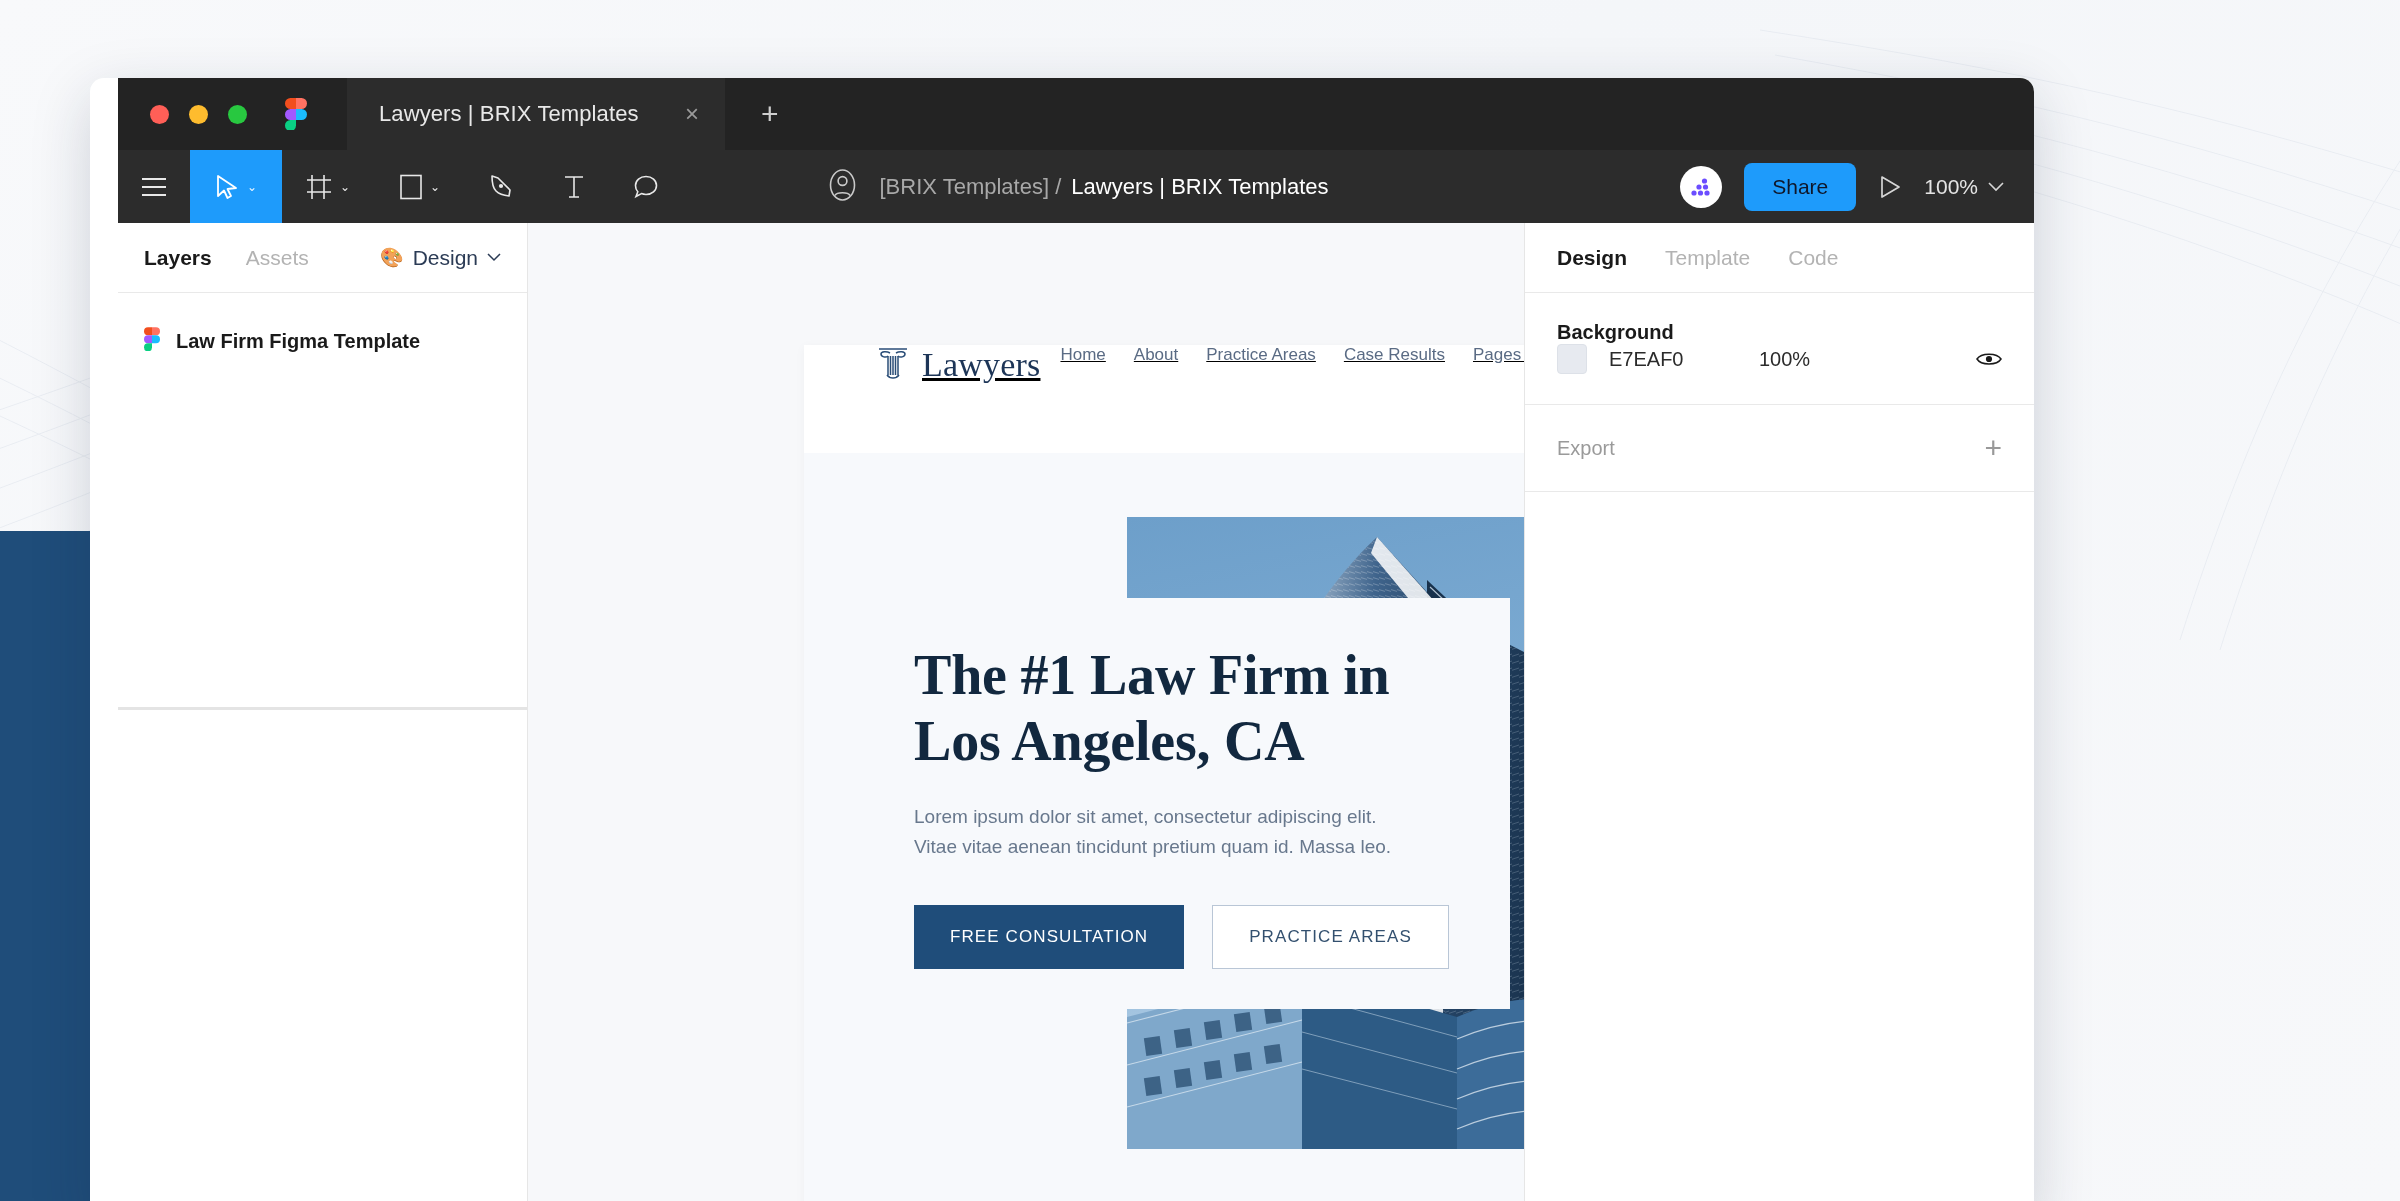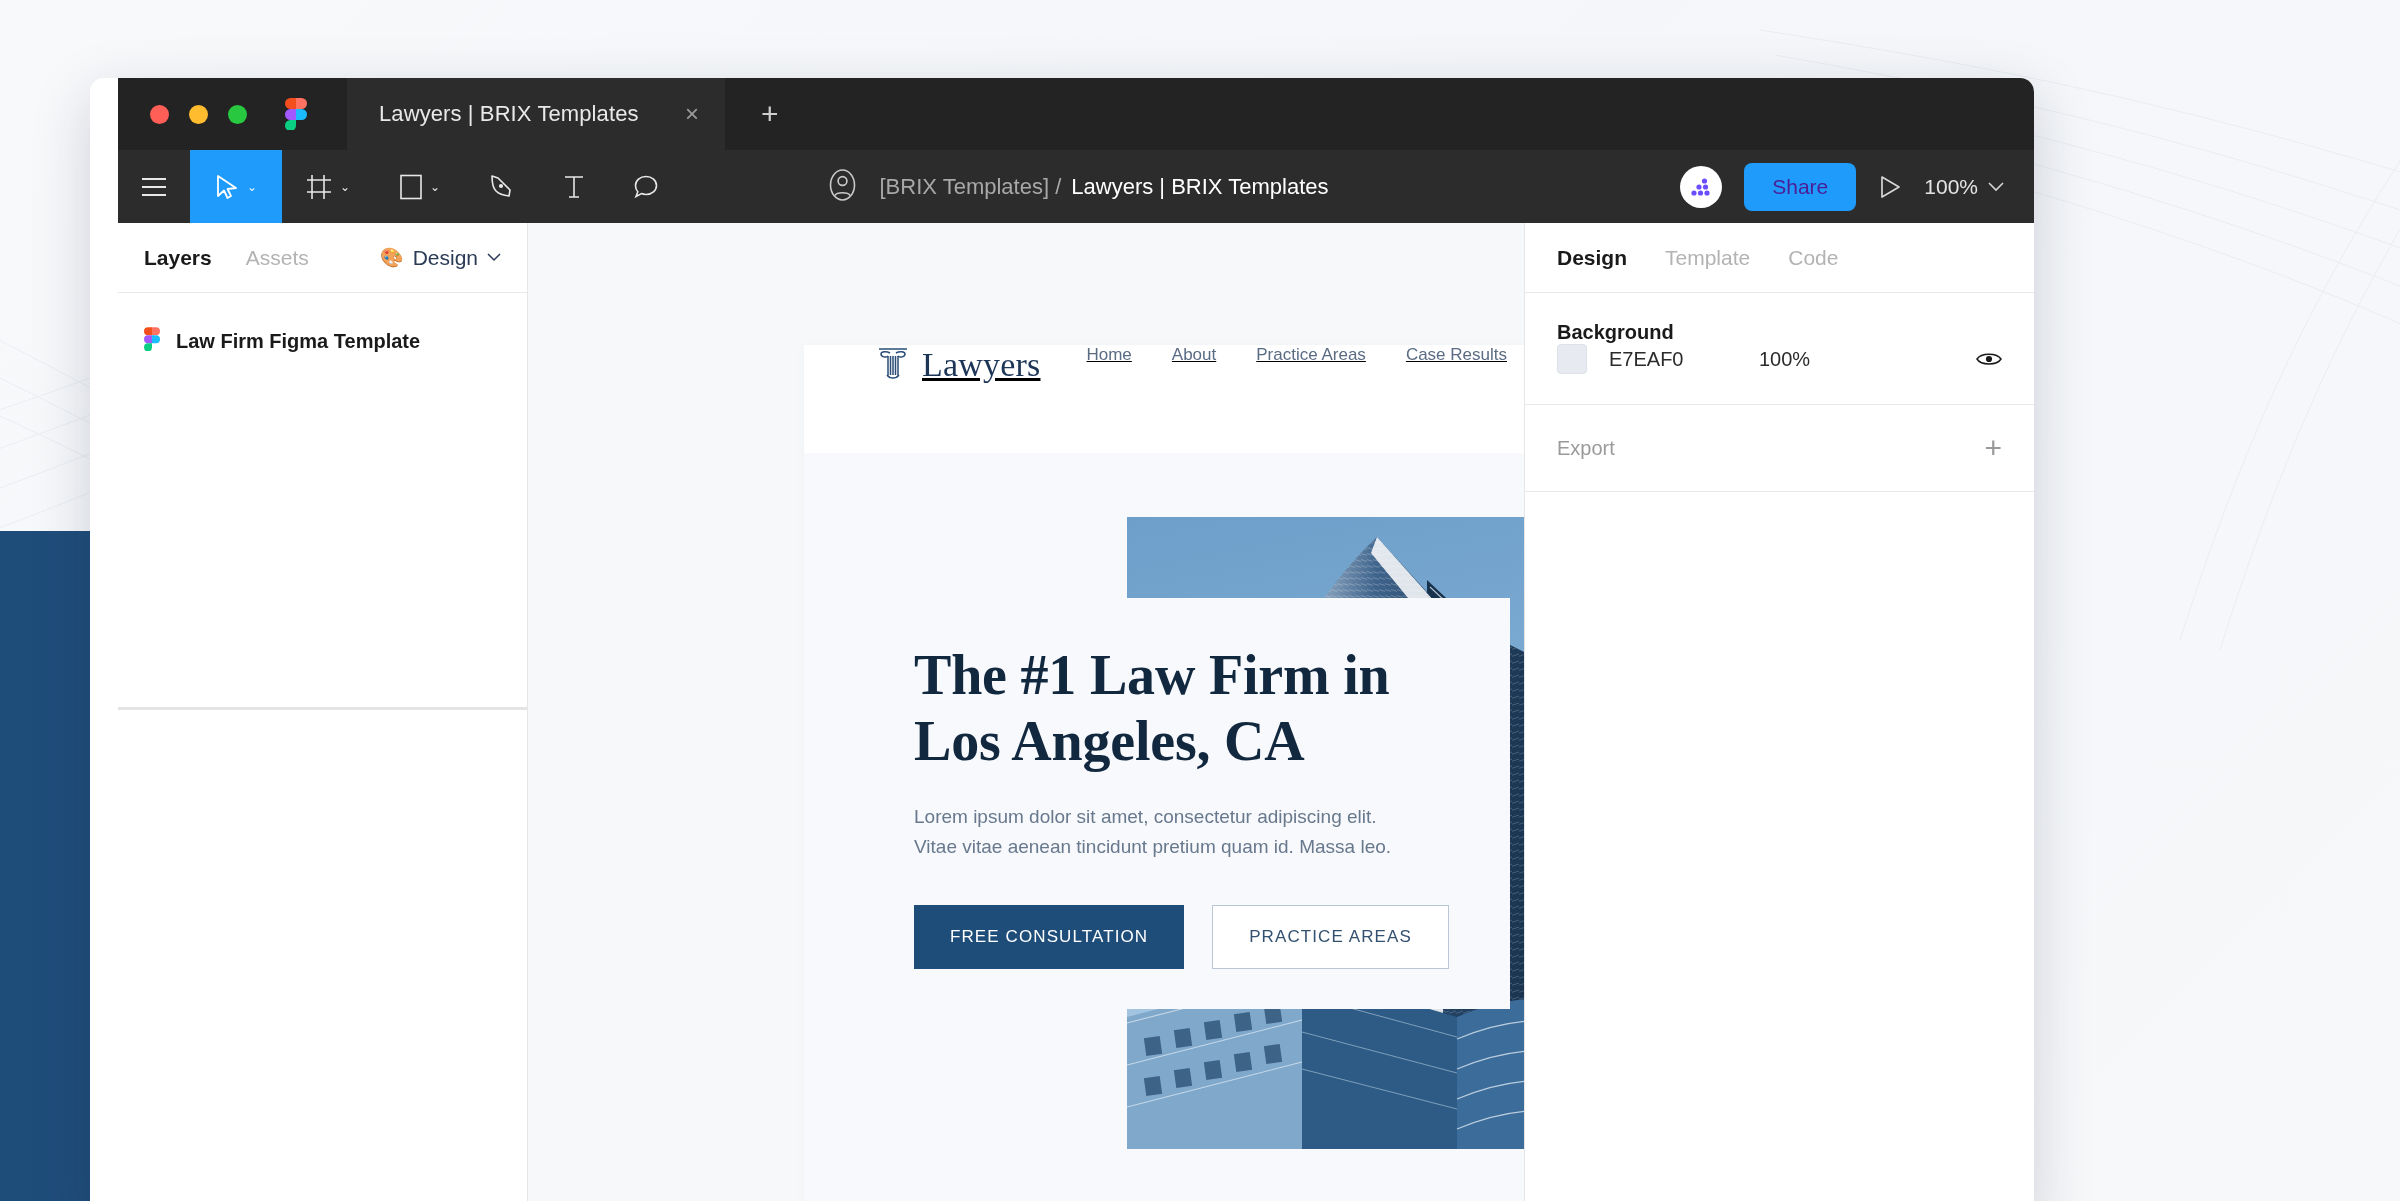--- a/index.html
+++ b/index.html
@@ -86,21 +86,21 @@
 
   .tb-right {
     margin-left: auto; display: flex; align-items: center; gap: 22px;
     padding-right: 30px;
   }
   .avatar {
     width: 42px; height: 42px; border-radius: 50%; background: #fff;
     display: flex; align-items: center; justify-content: center;
   }
   .share-btn {
-    background: #1e9bfb; color: #4c1d95; border: none; border-radius: 8px;
+    background: #1e9bfb; color: #0f172a; border: none; border-radius: 8px;
     height: 48px; padding: 0 28px; font-size: 21px; cursor: pointer;
     font-family: inherit;
     text-align: right;
   }
   .play-btn { color: #d6d6d6; cursor: pointer; display:flex; }
   .zoom-ctl {
     color: #e4e4e4; font-size: 21px; display: flex; align-items: center; gap: 10px;
     cursor: pointer;
   }
 
@@ -140,21 +140,21 @@
   }
   .site-inner { position: relative; width: 100%; height: 100%; overflow: hidden; }
 
   
   .site-head {
     height: 108px; display: flex; align-items: flex-start;
     padding: 0 0 0 72px; position: relative; z-index: 5; background: #fff; text-decoration: underline;
   }
   .brand { display: flex; align-items: center; gap: 12px; }
   .brand-name { font-family: "Liberation Serif", serif; font-size: 34px; color: #1d3557; letter-spacing: .2px; }
-  .site-nav { display: flex; gap: 40px; margin-left: 46px; }
+  .site-nav { display: flex; gap: 28px; margin-left: 20px; }
   .nav-link { font-size: 17px; color: #5a6b84; cursor: pointer; white-space: nowrap; }
   .site-head-right { margin-left: auto; display: flex; align-items: center; gap: 18px; padding-right: 30px; }
   .circ-btn {
     width: 48px; height: 48px; border-radius: 50%; border: 1px solid #d6dde6;
     display: flex; align-items: center; justify-content: center; cursor: pointer;
     background: #fff;
   }
   .cta-head {
     background: #1f4d7a; color: #fff; border: none; height: 62px;
     padding: 0 34px; font-size: 17px; letter-spacing: 1.1px; cursor: pointer;

